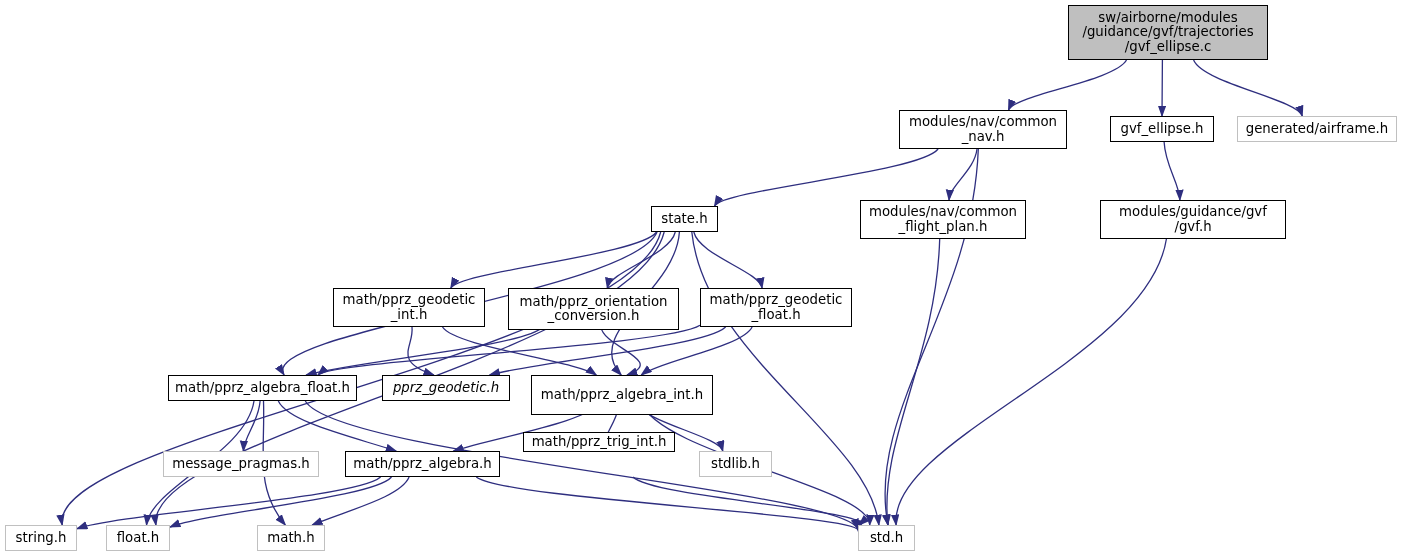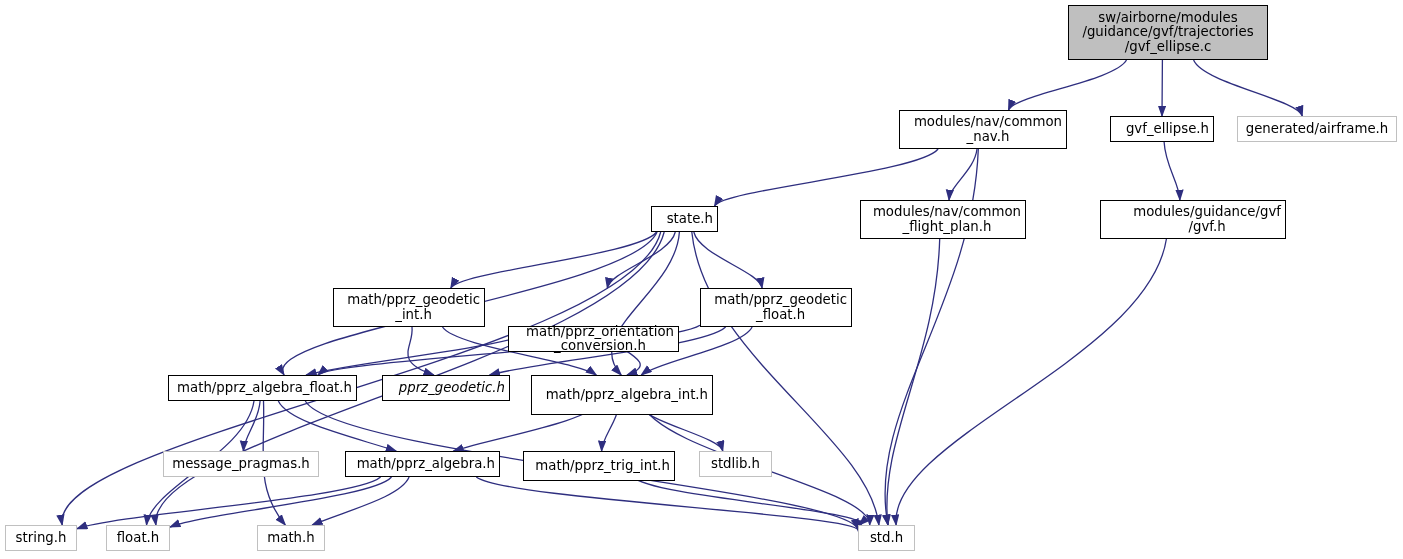--- a/index.html
+++ b/index.html
@@ -4,21 +4,21 @@
 <style>
   html,body{margin:0;padding:0;background:#ffffff;}
   body{width:1403px;height:559px;overflow:hidden;
        font-family:"DejaVu Sans","Liberation Sans",sans-serif;}
   #graph{position:relative;width:1403px;height:559px;}
   svg.edges{position:absolute;left:0;top:0;width:1403px;height:559px;}
   .node{position:absolute;box-sizing:border-box;background:#ffffff;
         display:flex;align-items:center;justify-content:center;
         text-align:center;line-height:1.08;color:#000000;
         font-size:13.3px;letter-spacing:0px;}
-  .node.black{border:1px solid #000000;justify-content:flex-end;}
+  .node.black{border:1px solid #000000;}
   .node.gray{border:1px solid #c0c0c0;}
   .node.root{border:1px solid #000000;background:#bfbfbf;}
   .node .lbl{display:block;white-space:pre;padding:0 4px;}
 </style>
 </head>
 <body>
 
 <div id="graph">
   <svg class="edges" viewBox="0 0 1403 559" xmlns="http://www.w3.org/2000/svg">
     <defs>
@@ -91,21 +91,21 @@
 _flight_plan.h</span>
       </div>
       <div class="node black" style="left: 1100px; top: 200px; width: 186px; height: 39px;">
         <span class="lbl">modules/guidance/gvf
 /gvf.h</span>
       </div>
       <div class="node black" style="left: 333px; top: 288px; width: 152px; height: 39px;">
         <span class="lbl">math/pprz_geodetic
 _int.h</span>
       </div>
-      <div class="node black" style="left: 508px; top: 288px; width: 171px; height: 26px; margin-top: 38px;">
+      <div class="node black" style="left: 508px; top: 288px; width: 171px; height: 42px;">
         <span class="lbl">math/pprz_orientation
 _conversion.h</span>
       </div>
       <div class="node black" style="left: 700px; top: 288px; width: 152px; height: 39px;">
         <span class="lbl">math/pprz_geodetic
 _float.h</span>
       </div>
       <div class="node black" style="left: 168px; top: 375px; width: 189px; height: 26px;">
         <span class="lbl">math/pprz_algebra_float.h</span>
       </div>
@@ -114,21 +114,21 @@
       </div>
       <div class="node black" style="left: 531px; top: 375px; width: 182px; height: 40px;">
         <span class="lbl">math/pprz_algebra_int.h</span>
       </div>
       <div class="node gray" style="left: 163px; top: 451px; width: 156px; height: 26px;">
         <span class="lbl">message_pragmas.h</span>
       </div>
       <div class="node black" style="left: 345px; top: 451px; width: 155px; height: 26px;">
         <span class="lbl">math/pprz_algebra.h</span>
       </div>
-      <div class="node black" style="left: 523px; top: 451px; width: 152px; height: 30px;">
+      <div class="node black" style="left: 523px; top: 432px; width: 152px; height: 20px;">
         <span class="lbl">math/pprz_trig_int.h</span>
       </div>
       <div class="node gray" style="left: 699px; top: 451px; width: 73px; height: 26px;">
         <span class="lbl">stdlib.h</span>
       </div>
       <div class="node gray" style="left: 5px; top: 525px; width: 72px; height: 26px;">
         <span class="lbl">string.h</span>
       </div>
       <div class="node gray" style="left: 106px; top: 525px; width: 64px; height: 26px;">
         <span class="lbl">float.h</span>

